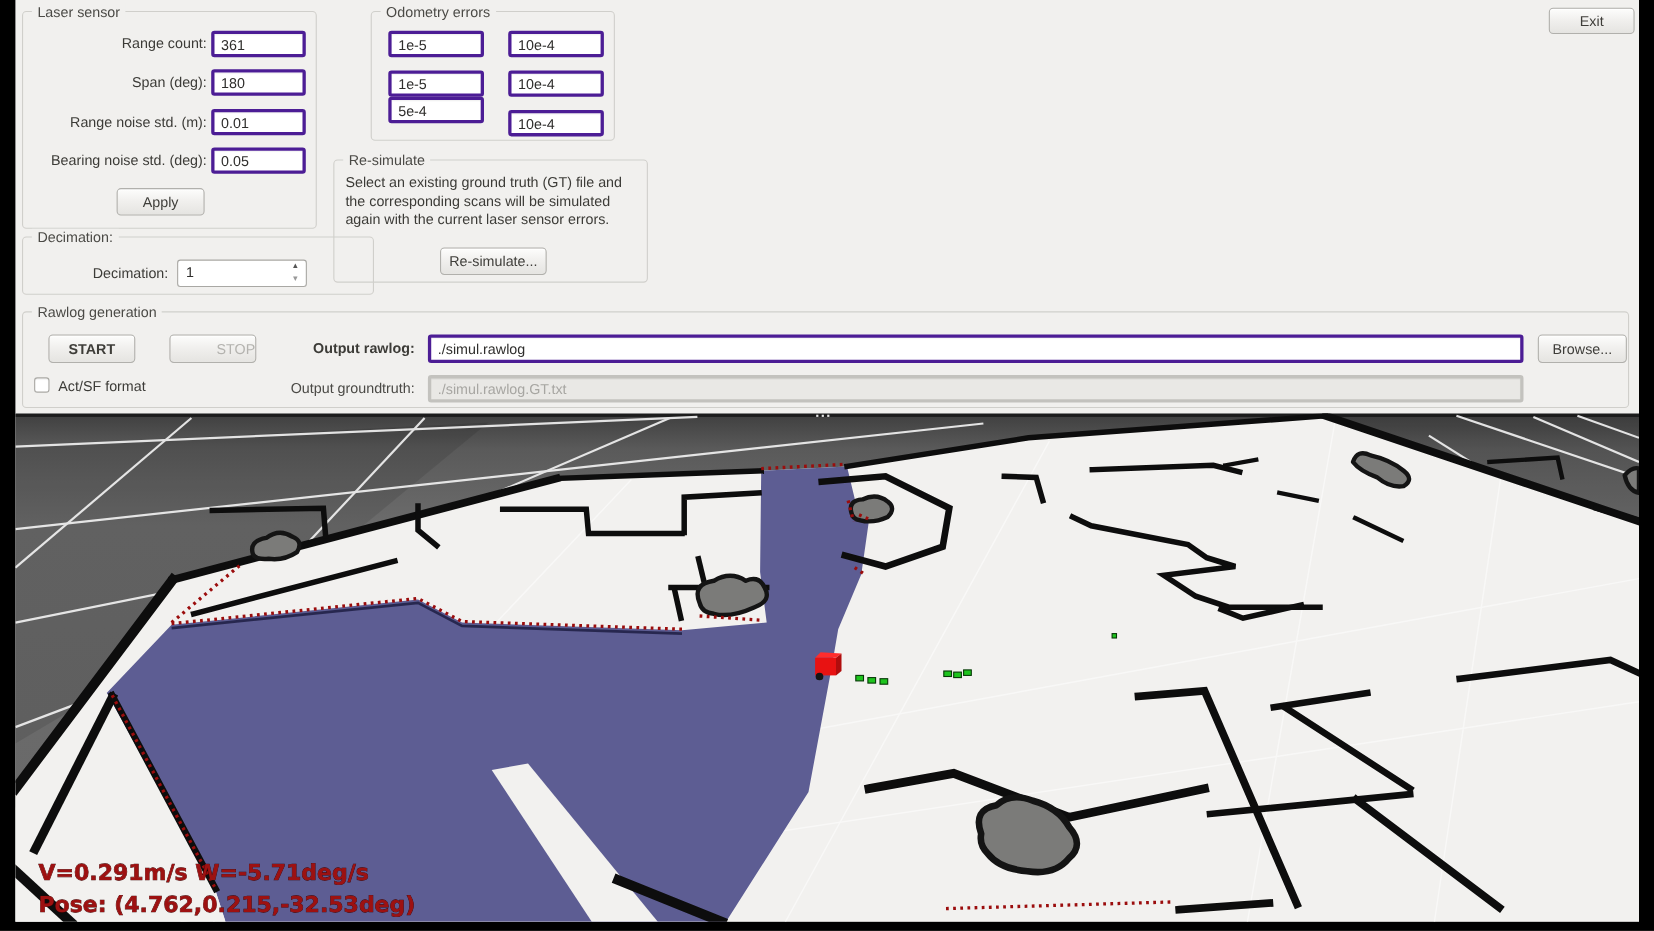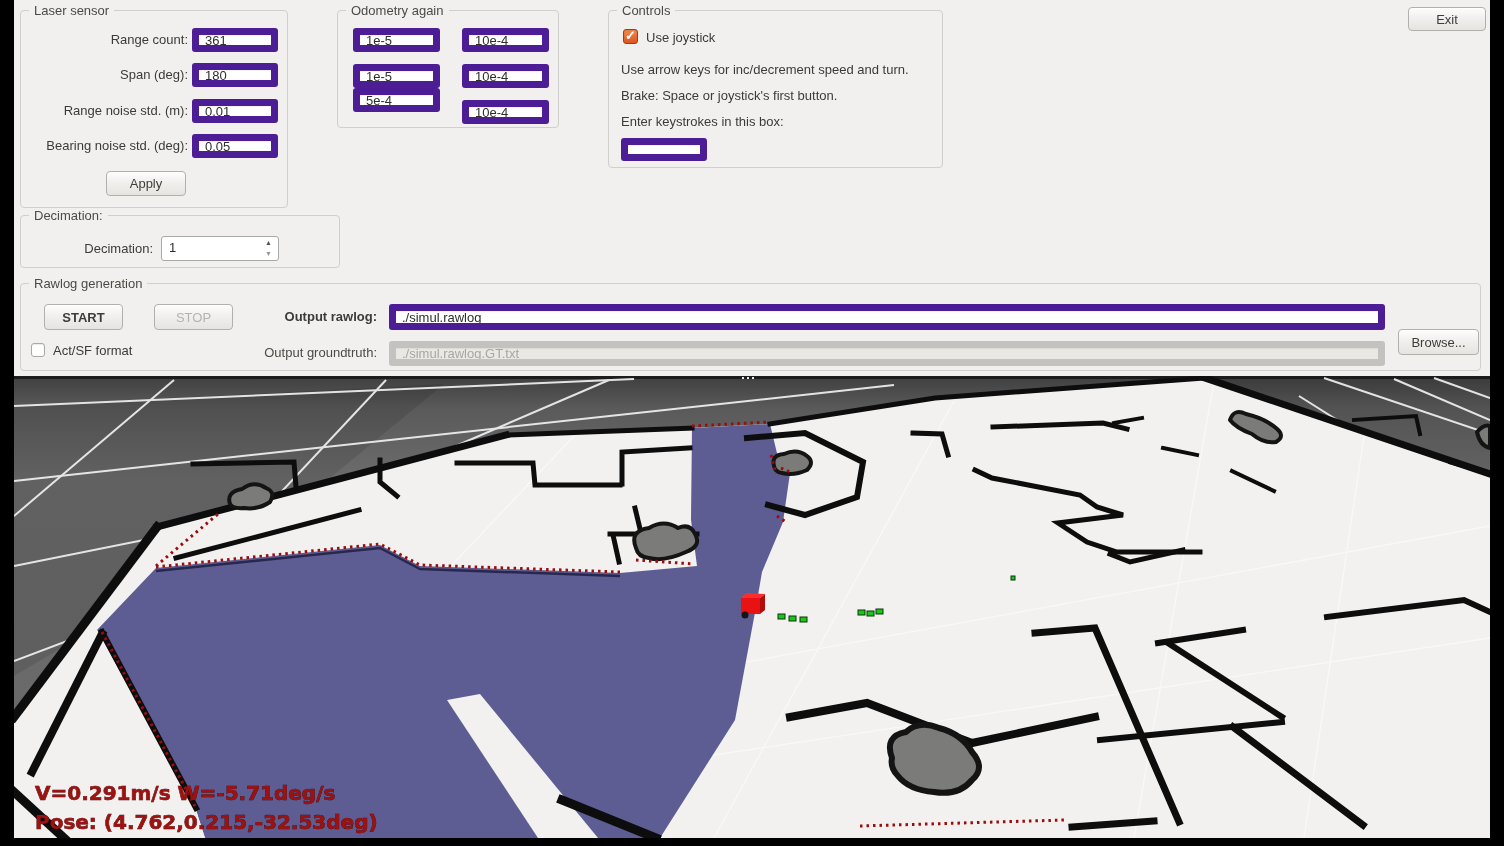--- a/index.html
+++ b/index.html
@@ -5,21 +5,21 @@
   html,body{margin:0;padding:0;background:#000;}
   *{box-sizing:border-box;}
   .screen{position:relative;width:1504px;height:846px;background:#000;overflow:hidden;
           font-family:"Liberation Sans",sans-serif;}
   .window{position:absolute;left:14px;top:0;width:1476px;height:838px;background:#f1f0ee;}
   .group{position:absolute;border:1px solid #d0cfcb;border-radius:4px;}
   .legend{position:absolute;top:-8px;left:8px;background:#f1f0ee;padding:0 5px;
           font-size:13px;color:#4b4a46;white-space:nowrap;line-height:15px;}
   .lbl{position:absolute;font-size:13px;color:#3c3b37;white-space:nowrap;line-height:16px;}
   .lbl.right{text-align:right;}
-  .inp{position:absolute;background:#fff;border:7px solid #4c1d95;border-radius:3px;
+  .inp{position:absolute;background:#fff;border:3px solid #4c1d95;border-radius:3px;
        font-size:13px;color:#2f2e2c;padding:0 6px;font-family:inherit;outline:none;
        box-shadow:inset 0 1px 1px rgba(0,0,0,0.06);}
   .inp:disabled,.inp.disabled{background:#e9e8e5;color:#a7a6a2;border-color:#c3c2be;}
   .btn{position:absolute;background:linear-gradient(#fdfdfc,#f1f0ee 45%,#e5e4e1);
        border:1px solid #b1b0ac;border-radius:4px;font-size:13px;color:#3e3d39;
        font-family:inherit;padding:0;box-shadow:inset 0 1px 0 #fff;}
   .btn.bold{font-weight:bold;}
   .btn.disabled{color:#b4b3af;}
   .cb{position:absolute;width:15px;height:15px;border:1px solid #a9a8a4;border-radius:3px;
       background:#fff;box-shadow:inset 0 1px 1px rgba(0,0,0,0.08);}
@@ -59,51 +59,45 @@
     <div class="spinwrap" style="left:140px;top:20px;width:118px;height:25px;">
       <span class="val">1</span>
       <div class="spinbtns">
         <span class="a up">▲</span>
         <span class="a dn">▼</span>
       </div>
     </div>
   </div>
 
   <div class="group" style="left:323px;top:10px;width:222px;height:118px;">
-    <span class="legend">Odometry again</span>
+    <span class="legend">Odometry errors</span>
     <input class="inp" style="left: 15px; top: 17px; width: 87px; height: 24px;" value="1e-5">
     <input class="inp" style="left: 124px; top: 17px; width: 87px; height: 24px;" value="10e-4">
     <input class="inp" style="left: 15px; top: 53px; width: 87px; height: 24px;" value="1e-5">
     <input class="inp" style="left: 124px; top: 53px; width: 87px; height: 24px;" value="10e-4">
     <input class="inp" style="left: 15px; top: 77px; width: 87px; height: 24px;" value="5e-4">
     <input class="inp" style="left: 124px; top: 89px; width: 87px; height: 24px;" value="10e-4">
   </div>
 
-
-  <div class="group" style="left:594px;top:10px;width:335px;height:158px;">
-    <span class="legend">Controls</span>
-    <div class="cb checked" style="left:14px;top:18px;">
-      <span class="mark">✓</span>
-    </div>
-    <span class="lbl" style="left:37px;top:19px;">Use joystick</span>
-    <span class="lbl" style="left:12px;top:51px;">Use arrow keys for inc/decrement speed and turn.</span>
-    <span class="lbl" style="left:12px;top:77px;">Brake: Space or joystick's first button.</span>
-    <span class="lbl" style="left:12px;top:103px;">Enter keystrokes in this box:</span>
-    <input class="inp" style="left: 12px; top: 127px; width: 86px; height: 23px;" value="">
-  </div>
+  <div class="group" style="left:289px;top:145px;width:286px;height:112px;">
+    <span class="legend">Re-simulate</span>
+    <div class="desc" style="left:10px;top:11px;width:268px;">Select an existing ground truth (GT) file and the corresponding scans will be simulated again with the current laser sensor errors.</div>
+    <button class="btn" style="left:96px;top:79px;width:97px;height:25px;">Re-simulate...</button>
+  </div>
+
 
   <button class="btn" style="left:1394px;top:7px;width:78px;height:24px;">Exit</button>
 
   <div class="group" style="left:6px;top:283px;width:1461px;height:88px;">
     <span class="legend">Rawlog generation</span>
     <button class="btn bold" style="left:23px;top:20px;width:79px;height:26px;">START</button>
-    <button class="btn disabled" style="left:133px;top:20px;width:79px;height:26px;">STOP</button>
+    <button class="btn disabled" style="left:133px;top:20px;width:79px;height:26px;text-align:right;">STOP</button>
     <span class="lbl right" style="left:200px;top:25px;width:156px;font-weight:bold;">Output rawlog:</span>
     <input class="inp" style="left: 368px; top: 20px; width: 996px; height: 26px;" value="./simul.rawlog">
-    <button class="btn" style="left:1377px;top:20px;width:81px;height:26px;margin-top:25px;">Browse...</button>
+    <button class="btn" style="left:1377px;top:20px;width:81px;height:26px;">Browse...</button>
     <div class="cb" style="left:10px;top:59px;width:14px;height:14px;"></div>
     <span class="lbl" style="left:32px;top:59px;">Act/SF format</span>
     <span class="lbl right" style="left:180px;top:61px;width:176px;color:#4b4a46;">Output groundtruth:</span>
     <input class="inp disabled" disabled="" style="left: 368px; top: 57px; width: 996px; height: 25px;" value="./simul.rawlog.GT.txt">
   </div>
 
   <div class="viewport">
    <svg width="1476" height="462" viewBox="0 0 1476 462">
     <defs>
       <linearGradient id="bgGrad" x1="0" y1="0" x2="0" y2="1">

